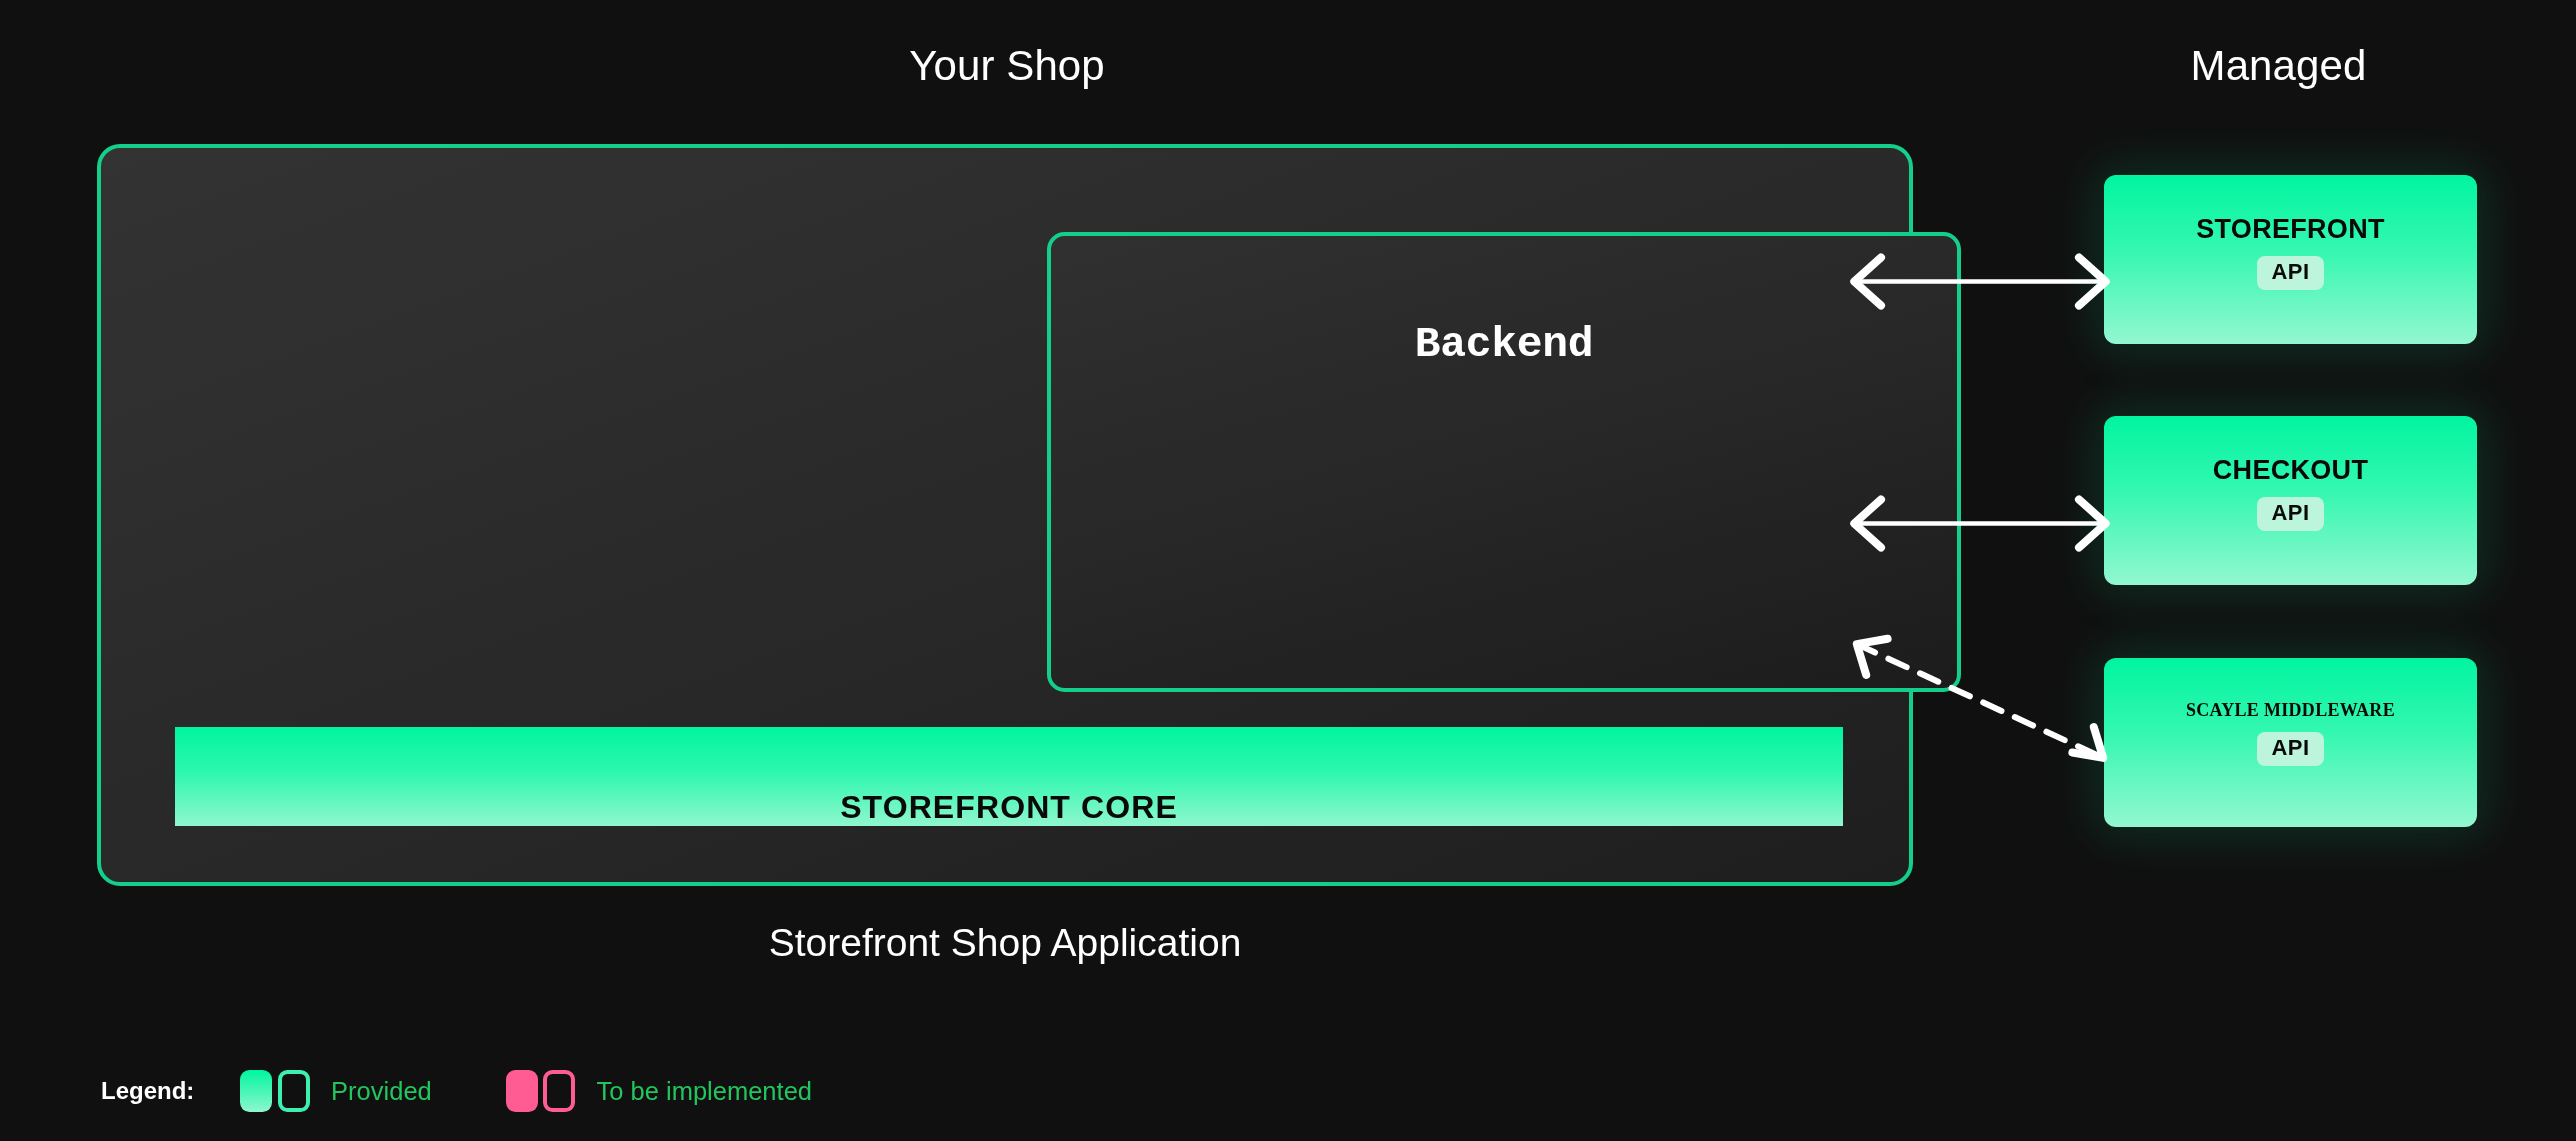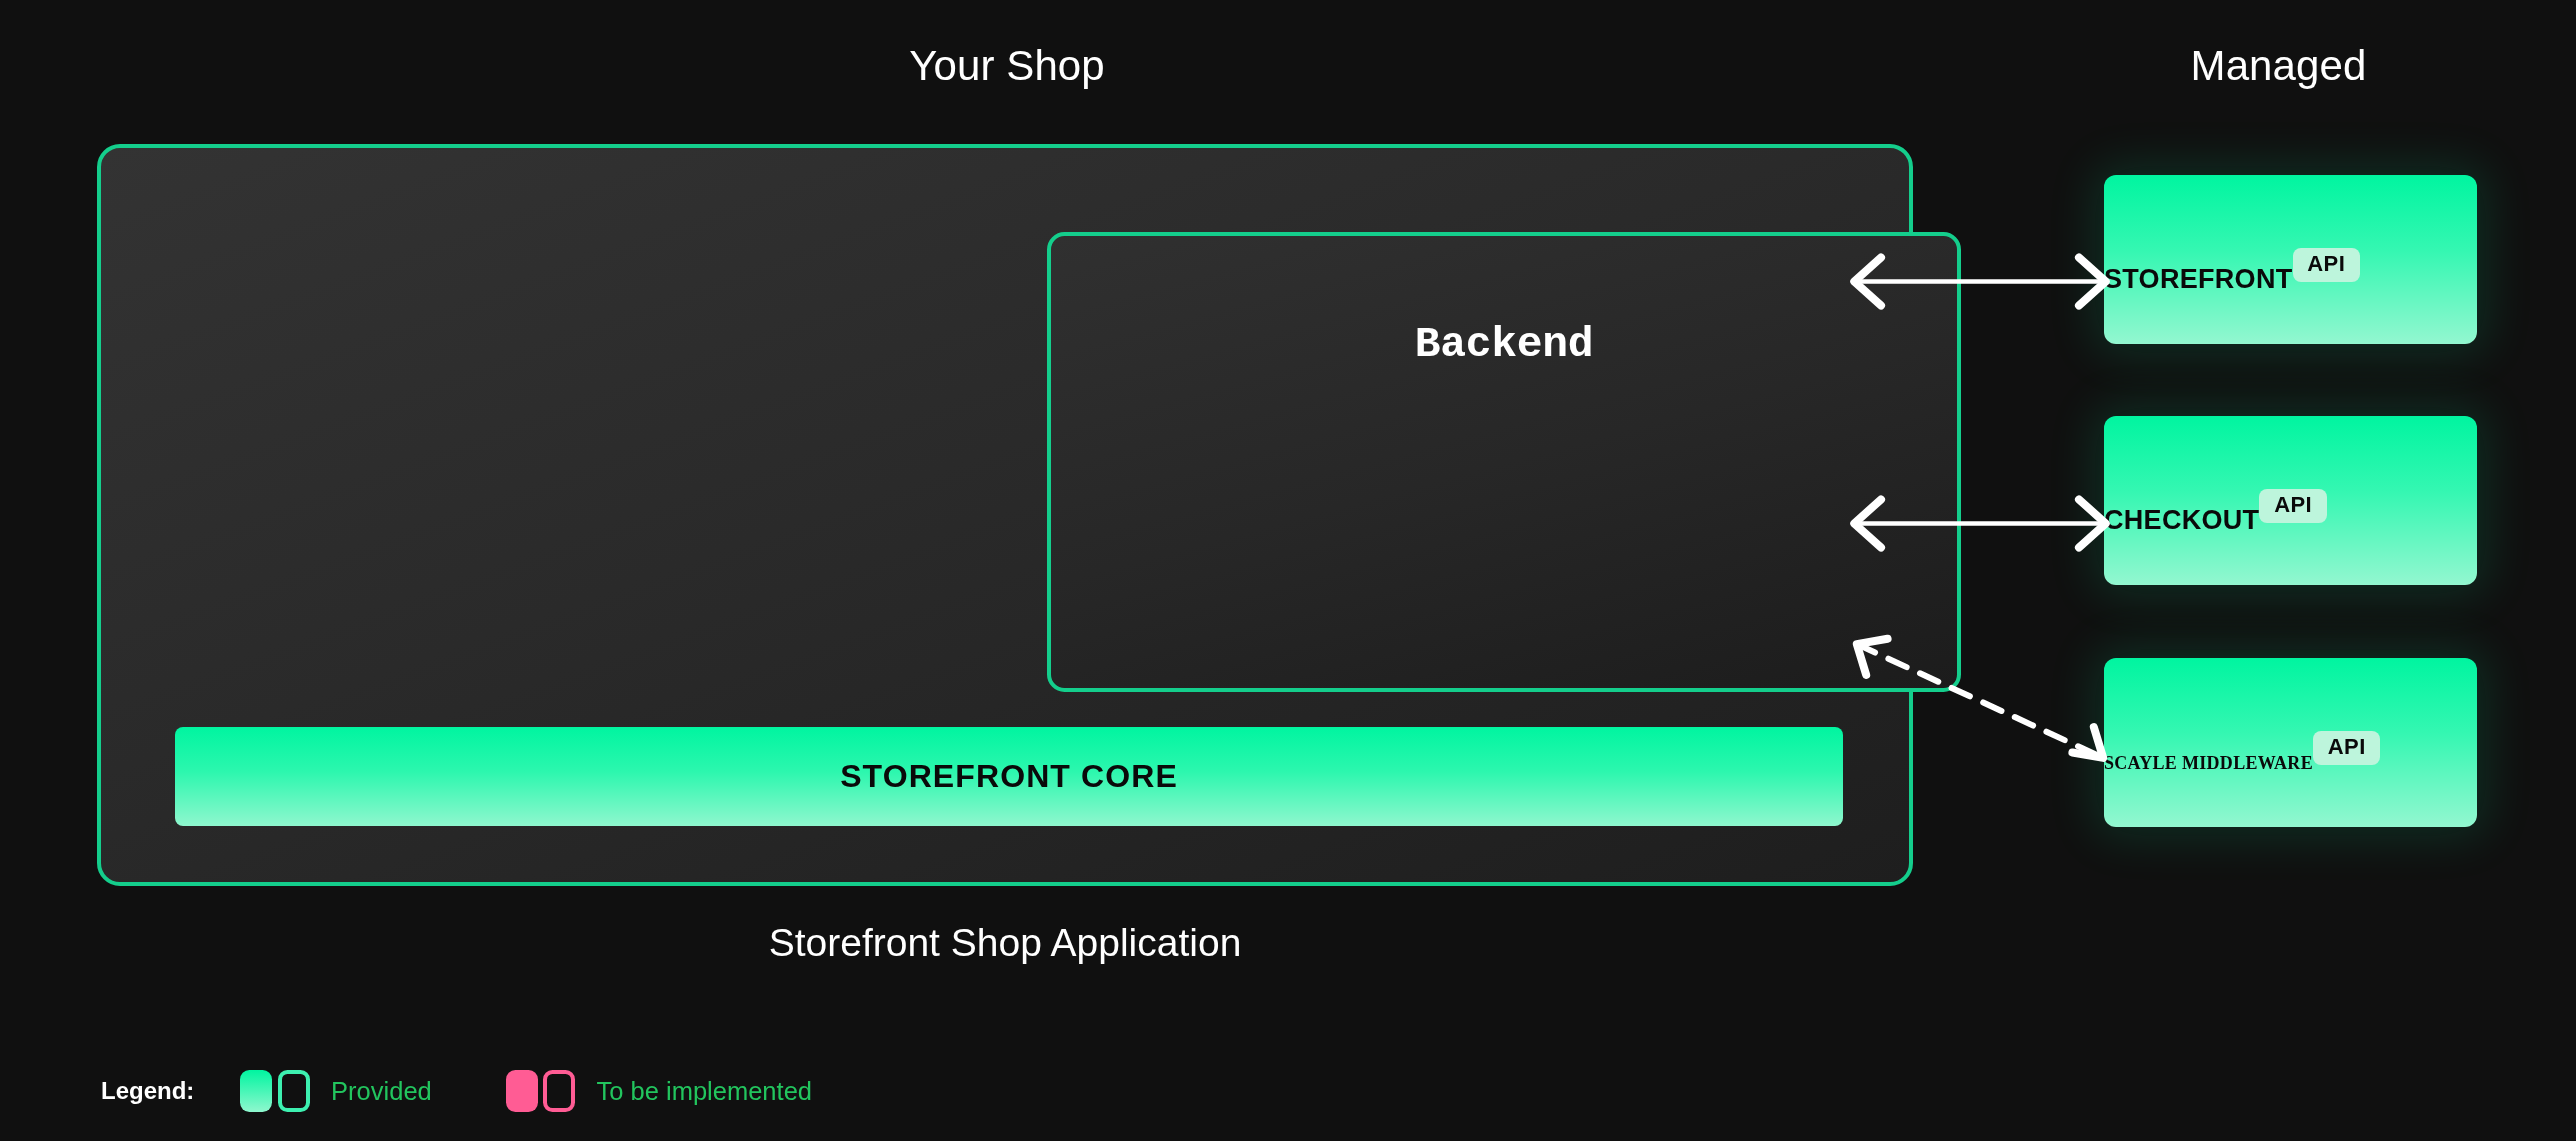--- a/index.html
+++ b/index.html
@@ -93,24 +93,24 @@
     white-space: nowrap;
   }
 
   
   #storefront-core-bar {
     position: absolute;
     left: 74px;
     top: 579px;
     width: 1668px;
     height: 99px;
-    border-radius: 8px;
+    border-radius: 0;
     background: linear-gradient(180deg, #00F5A0 0%, #2CF7AE 45%, #8FF7CE 100%);
     display: flex;
-    align-items: center;
+    align-items: flex-end;
     justify-content: center;
   }
   #storefront-core-bar .core-label {
     color: #0A0A0A;
     font-size: 32px;
     font-weight: 700;
     letter-spacing: 1.1px;
   }
 
   
@@ -127,20 +127,21 @@
 
   
   .service-card {
     position: absolute;
     left: 2104px;
     width: 373px;
     border-radius: 12px;
     background: linear-gradient(180deg, #00F5A0 0%, #35F7B2 45%, #93F7D0 100%);
     box-shadow: 0 0 47px 9.4px rgba(0, 245, 160, 0.13);
     display: flex;
+    flex-direction: column;
     align-items: center;
   }
   #card-storefront        { top: 175px;  height: 169px; }
   #card-checkout          { top: 416px;  height: 169px; }
   #card-scayle-middleware { top: 658px;  height: 169px; }
 
   .service-card .card-title {
     color: #0A0A0A;
     font-size: 27px;
     font-weight: 700;

